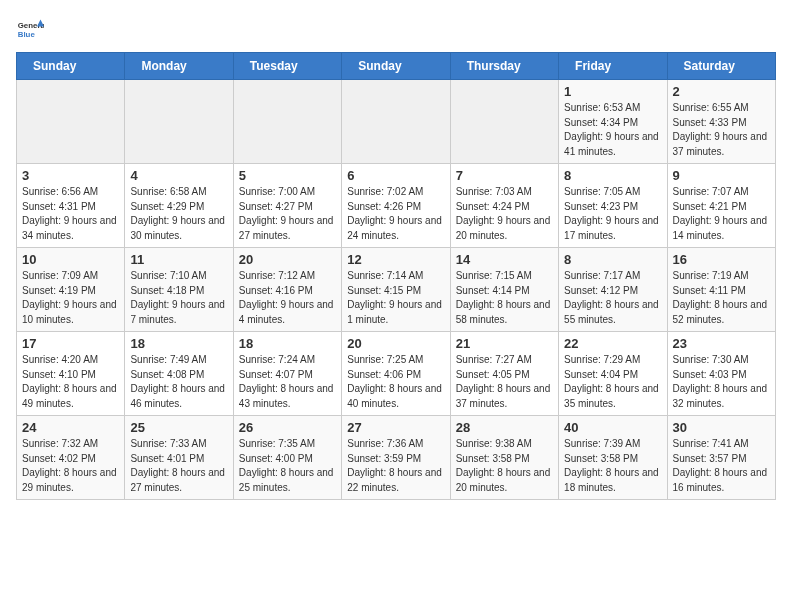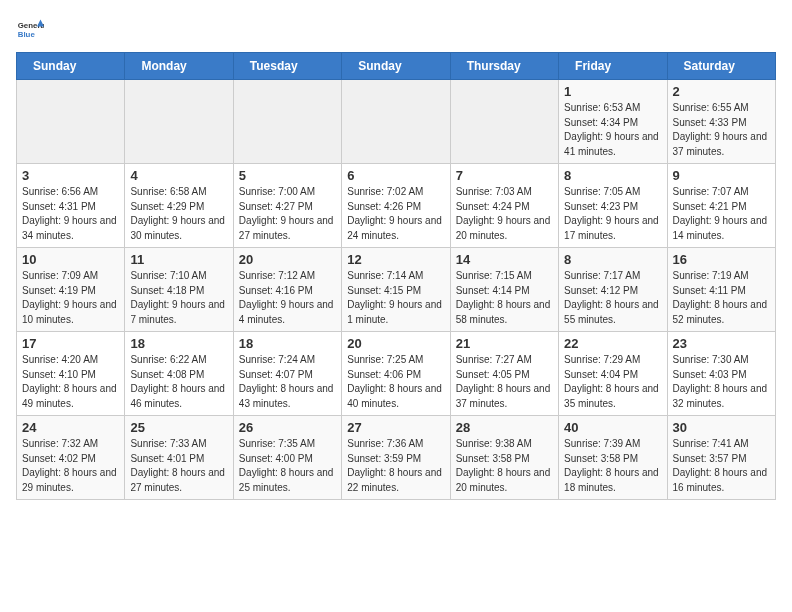--- a/index.html
+++ b/index.html
@@ -219,21 +219,21 @@
       </tr>
       <tr>
         <td>
           <span class="day-number">17</span>
           <div class="day-info">Sunrise: 4:20 AM
 Sunset: 4:10 PM
 Daylight: 8 hours and 49 minutes.</div>
         </td>
         <td>
           <span class="day-number">18</span>
-          <div class="day-info">Sunrise: 6:22 AM
+          <div class="day-info">Sunrise: 7:49 AM
 Sunset: 4:08 PM
 Daylight: 8 hours and 46 minutes.</div>
         </td>
         <td>
           <span class="day-number">18</span>
           <div class="day-info">Sunrise: 7:24 AM
 Sunset: 4:07 PM
 Daylight: 8 hours and 43 minutes.</div>
         </td>
         <td>

